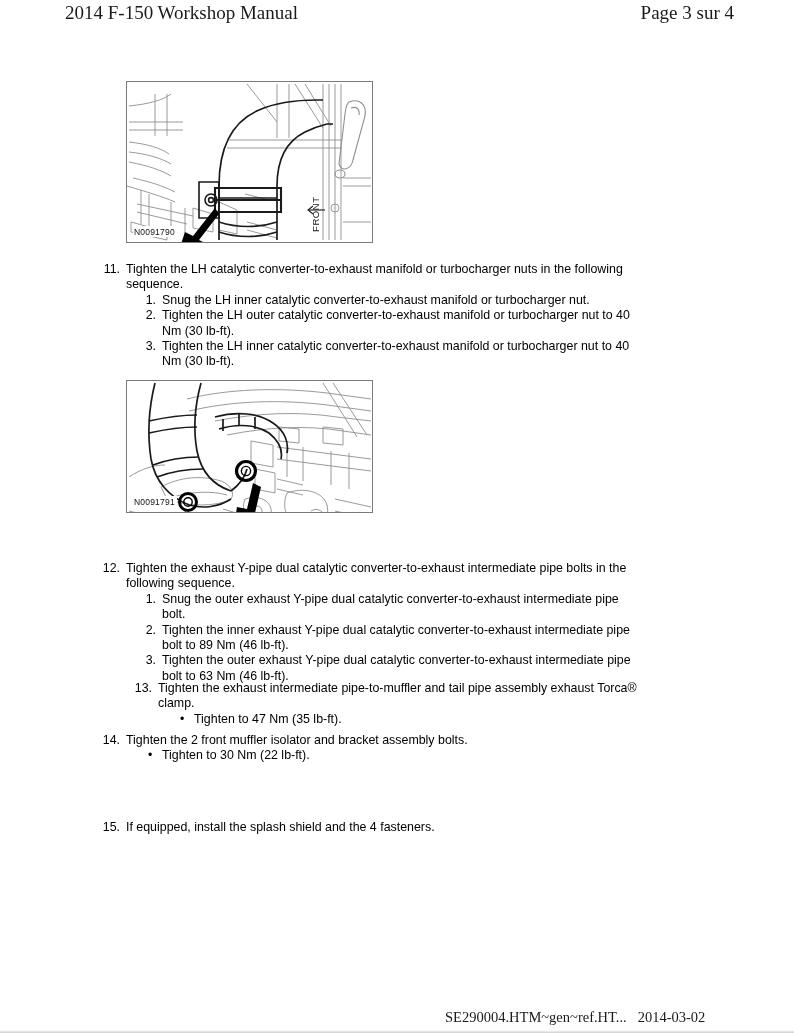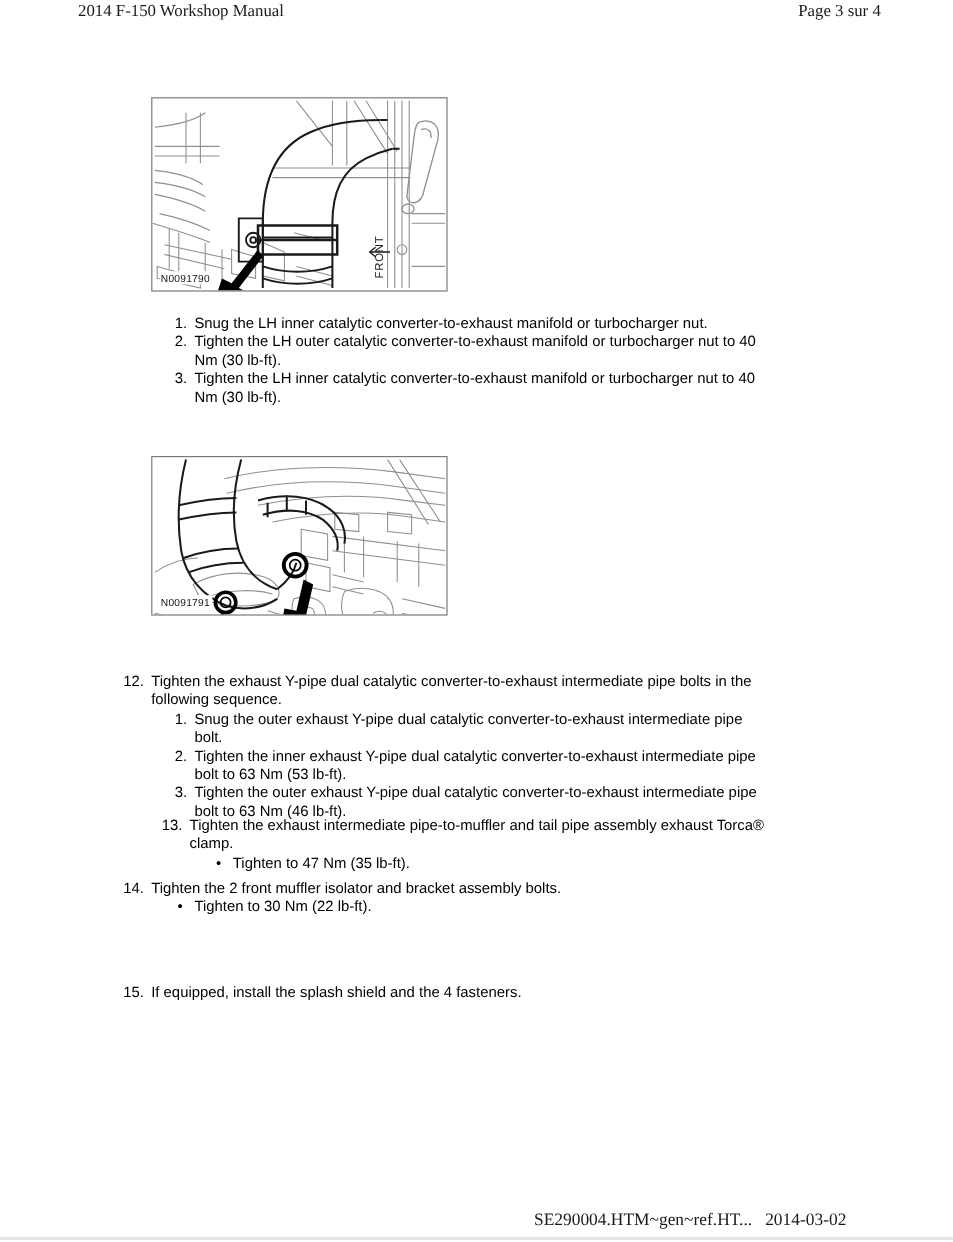--- a/index.html
+++ b/index.html
@@ -18,21 +18,21 @@
   }
 
   
   .page-header {
     position: absolute;
     top: 0px;
     left: 0px;
     width: 794px;
     height: 26px;
     font-family: "Liberation Serif", serif;
-    font-size: 14px;
+    font-size: 19px;
     color: #1a1a1a;
   }
   .page-header .hdr-left {
     position: absolute;
     left: 65px;
     top: 2px;
     white-space: nowrap;
   }
   .page-header .hdr-right {
     position: absolute;
@@ -237,20 +237,24 @@
     <g fill="none" stroke="#8f8f8f" stroke-width="1.1">
       <path d="M222 20 C232 16 240 22 238 34 L226 78 C224 88 214 90 212 82 L218 32 C219 26 219 22 222 20 Z"></path>
       <path d="M224 26 C229 24 233 27 232 33"></path>
       <ellipse cx="213" cy="92" rx="5" ry="4"></ellipse>
     </g>
   </svg>
   <div class="fig-label">N0091790</div>
 </div>
 
 <div class="step" id="step-11">
+  <div class="step-row">
+    <span class="step-num">11.</span>
+    <span class="step-text">Tighten the LH catalytic converter-to-exhaust manifold or turbocharger nuts in the following sequence.</span>
+  </div>
   <ul class="substeps">
     <li class="substep">
       <span class="substep-num">1.</span>
       <span>Snug the LH inner catalytic converter-to-exhaust manifold or turbocharger nut.</span>
     </li>
     <li class="substep">
       <span class="substep-num">2.</span>
       <span>Tighten the LH outer catalytic converter-to-exhaust manifold or turbocharger nut to 40 Nm (30 lb-ft).</span>
     </li>
     <li class="substep">
@@ -335,21 +339,21 @@
     <span class="step-num">12.</span>
     <span class="step-text">Tighten the exhaust Y-pipe dual catalytic converter-to-exhaust intermediate pipe bolts in the following sequence.</span>
   </div>
   <ul class="substeps">
     <li class="substep">
       <span class="substep-num">1.</span>
       <span>Snug the outer exhaust Y-pipe dual catalytic converter-to-exhaust intermediate pipe bolt.</span>
     </li>
     <li class="substep">
       <span class="substep-num">2.</span>
-      <span>Tighten the inner exhaust Y-pipe dual catalytic converter-to-exhaust intermediate pipe bolt to 63 Nm (53 lb-ft).</span>
+      <span>Tighten the inner exhaust Y-pipe dual catalytic converter-to-exhaust intermediate pipe bolt to 89 Nm (46 lb-ft).</span>
     </li>
     <li class="substep">
       <span class="substep-num">3.</span>
       <span>Tighten the outer exhaust Y-pipe dual catalytic converter-to-exhaust intermediate pipe bolt to 63 Nm (46 lb-ft).</span>
     </li>
   </ul>
 </div>
 
 <div class="step" id="step-13">
   <div class="step-row">

